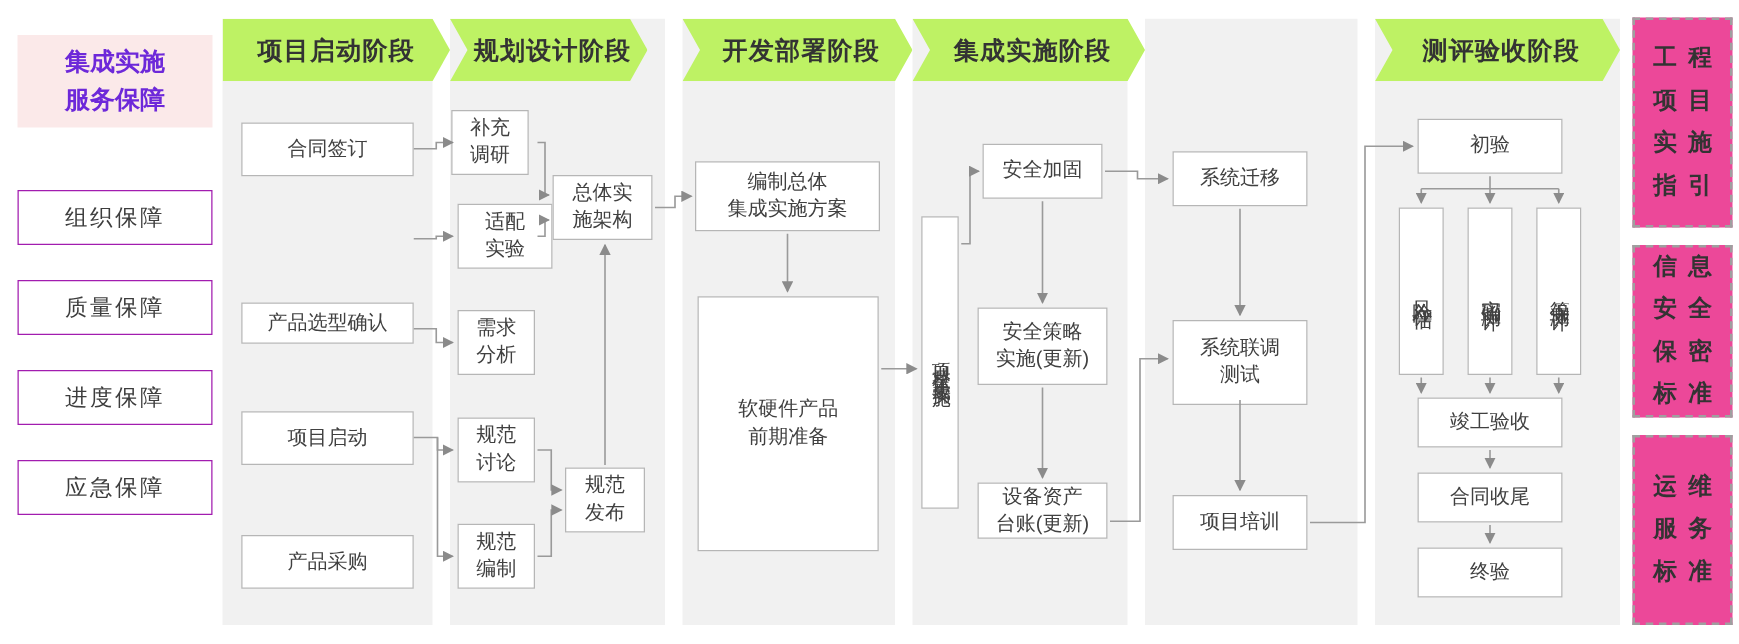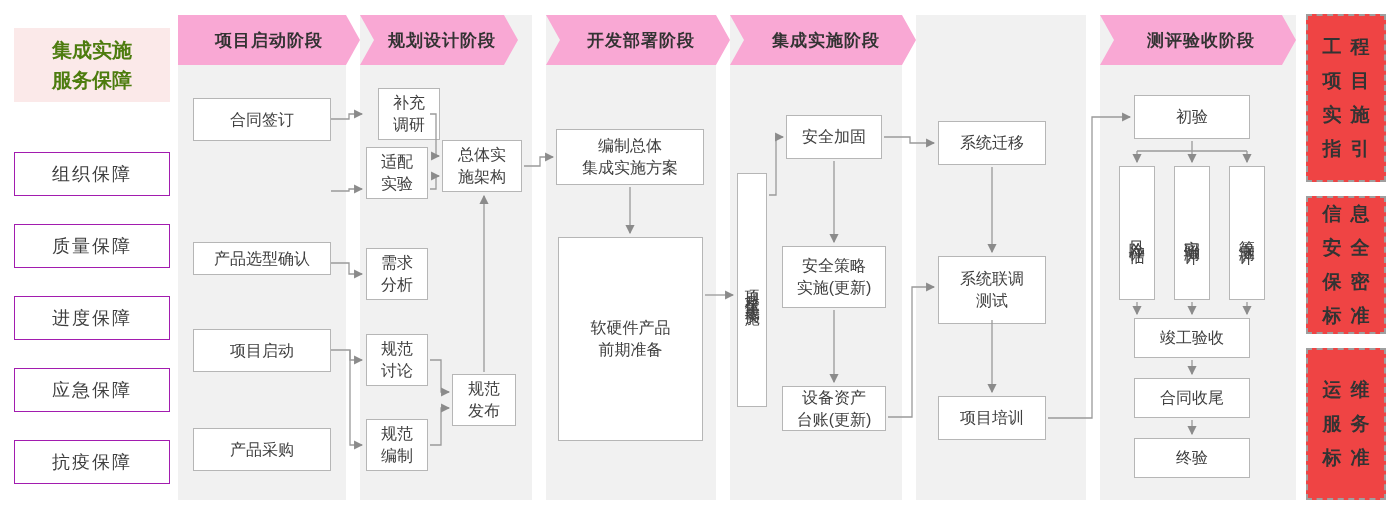--- a/index.html
+++ b/index.html
@@ -2,45 +2,45 @@
 <html><head>
 <meta charset="utf-8">
 <style>
   html,body{margin:0;padding:0;background:#fff;}
   .canvas{
     position:relative;width:1391px;height:515px;background:#fff;overflow:hidden;
     font-family:"Liberation Sans","DejaVu Sans",sans-serif;
   }
   .panel{position:absolute;top:15px;height:485px;background:#f1f1f1;}
   .chev{
-    position:absolute;top:15px;height:50px;background:#f9a8d4;
+    position:absolute;top:15px;height:50px;background:#bef264;
     display:flex;align-items:center;justify-content:center;
-    font-weight:bold;font-size:17px;color:#333;letter-spacing:1px;
+    font-weight:bold;font-size:20px;color:#333;letter-spacing:1px;
     clip-path:polygon(0 0,calc(100% - 14px) 0,100% 50%,calc(100% - 14px) 100%,0 100%,14px 50%);
     padding-left:6px;box-sizing:border-box;z-index:2;
   }
   .chev.first{clip-path:polygon(0 0,calc(100% - 14px) 0,100% 50%,calc(100% - 14px) 100%,0 100%);padding-left:0;}
   .side-title{
     position:absolute;left:14px;top:28px;width:156px;height:74px;background:#fbe9e9;
-    color:#4d7c0f;font-weight:bold;font-size:20px;display:flex;align-items:center;justify-content:center;
+    color:#6d28d9;font-weight:bold;font-size:20px;display:flex;align-items:center;justify-content:center;
     text-align:center;white-space:pre-line;line-height:1.5;z-index:2;
   }
   .side-item{
     position:absolute;left:14px;width:156px;height:44px;background:#fff;border:1px solid #a21caf;
     display:flex;align-items:center;justify-content:center;font-size:18px;color:#3d3d3d;
     letter-spacing:2px;z-index:2;box-sizing:border-box;
   }
   .box{
     position:absolute;background:#fff;border:1px solid #b6b6b6;box-sizing:border-box;
     display:flex;align-items:center;justify-content:center;text-align:center;
     font-size:16px;color:#404040;white-space:pre-line;line-height:1.35;z-index:3;
   }
   .vtext{writing-mode:vertical-rl;text-orientation:upright;letter-spacing:3px;}
   .dashed{
-    position:absolute;left:1306px;width:80px;border:2px dashed #9f9f9f;background:#ef4444;box-sizing:border-box;
+    position:absolute;left:1306px;width:80px;border:2px dashed #9f9f9f;background:#ec4899;box-sizing:border-box;
     display:flex;align-items:center;justify-content:center;text-align:center;
     font-weight:bold;font-size:19px;color:#333;white-space:pre-line;line-height:1.8;
     letter-spacing:9px;padding-left:9px;z-index:2;
   }
   svg.flow{position:absolute;left:0;top:0;z-index:5;pointer-events:none;}
   svg.flow polyline,svg.flow line{fill:none;stroke:#9a9a9a;stroke-width:1.3;}
 </style>
 </head>
 <body>
 
@@ -58,30 +58,29 @@
   <div class="chev" style="left:546px;width:184px">开发部署阶段</div>
   <div class="chev" style="left:730px;width:186px">集成实施阶段</div>
   <div class="chev" style="left:1100px;width:196px">测评验收阶段</div>
 
   <div class="side-title">集成实施
 服务保障</div>
   <div class="side-item" style="top:152px">组织保障</div>
   <div class="side-item" style="top:224px">质量保障</div>
   <div class="side-item" style="top:296px">进度保障</div>
   <div class="side-item" style="top:368px">应急保障</div>
-  <div class="side-item" style="top:440px">抗疫保障</div>
 
   <div class="box" style="left:193px;top:98px;width:138px;height:43px">合同签订</div>
   <div class="box" style="left:193px;top:242px;width:138px;height:33px">产品选型确认</div>
   <div class="box" style="left:193px;top:329px;width:138px;height:43px">项目启动</div>
   <div class="box" style="left:193px;top:428px;width:138px;height:43px">产品采购</div>
 
-  <div class="box" style="left:378px;top:88px;width:62px;height:52px">补充
+  <div class="box" style="left:361px;top:88px;width:62px;height:52px">补充
 调研</div>
-  <div class="box" style="left:366px;top:147px;width:62px;height:52px">适配
+  <div class="box" style="left:366px;top:163px;width:76px;height:52px">适配
 实验</div>
   <div class="box" style="left:442px;top:140px;width:80px;height:52px">总体实
 施架构</div>
   <div class="box" style="left:366px;top:248px;width:62px;height:52px">需求
 分析</div>
   <div class="box" style="left:366px;top:334px;width:62px;height:52px">规范
 讨论</div>
   <div class="box" style="left:366px;top:419px;width:62px;height:52px">规范
 编制</div>
   <div class="box" style="left:452px;top:374px;width:64px;height:52px">规范

